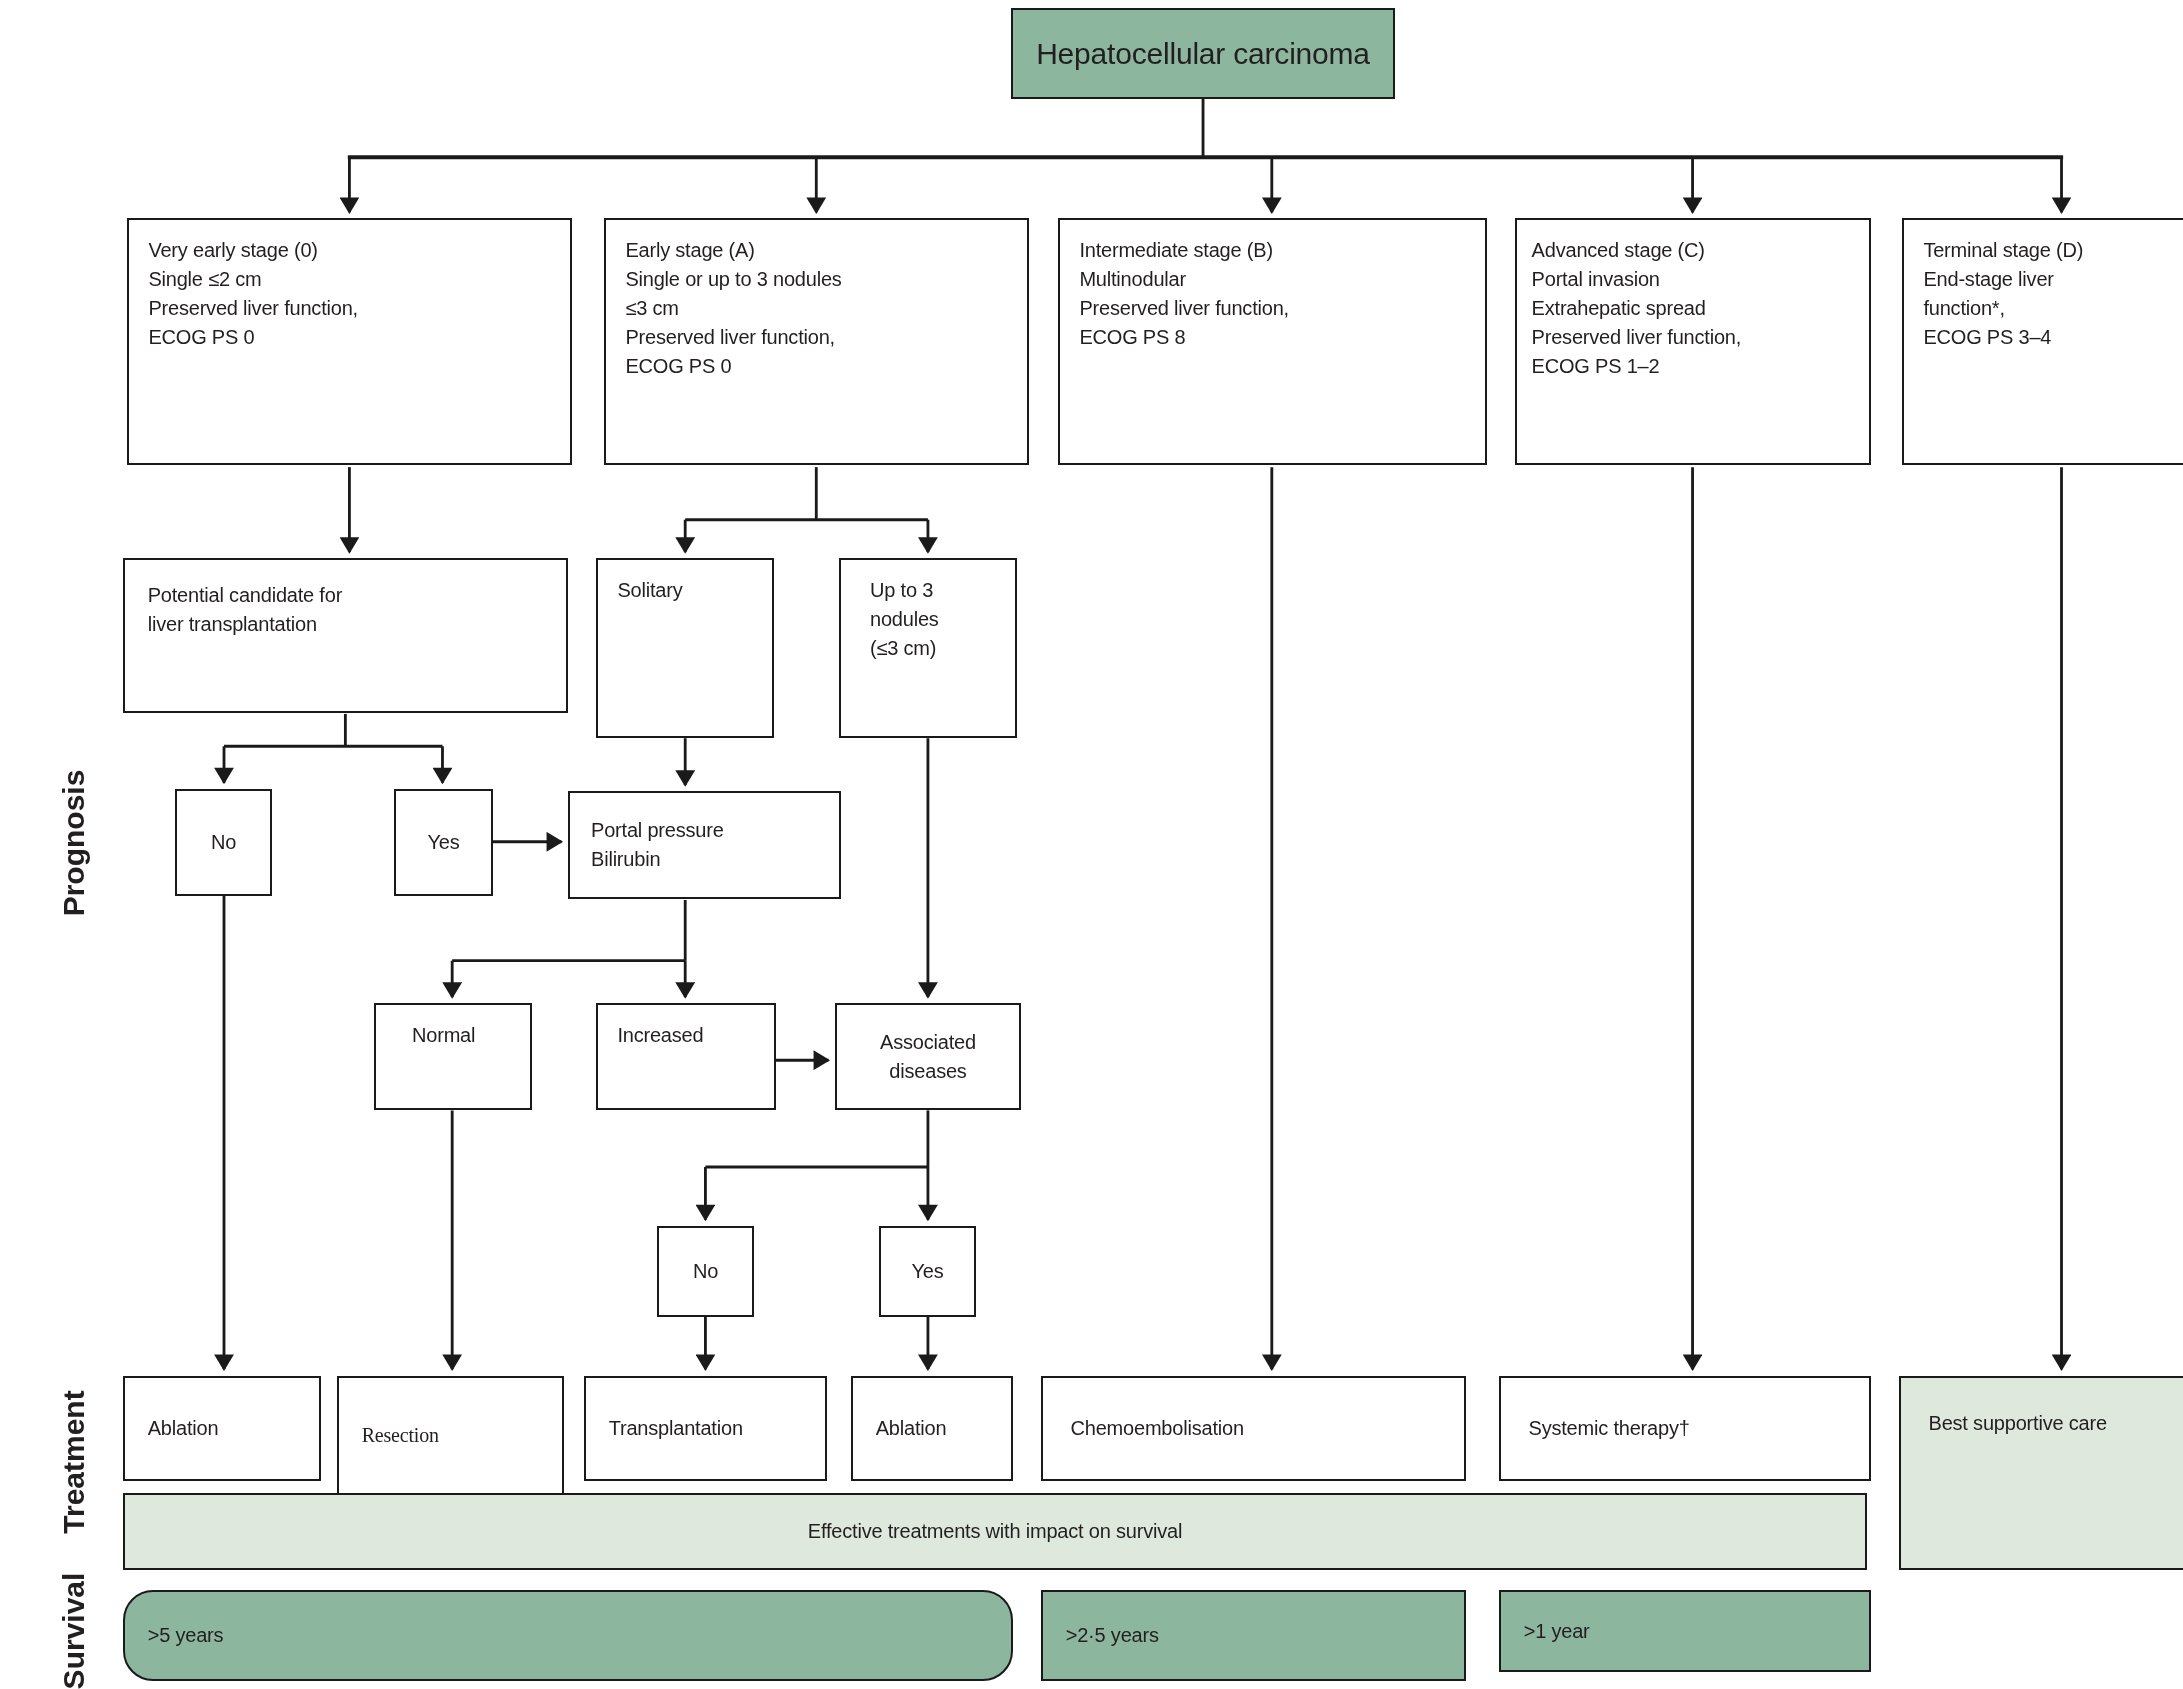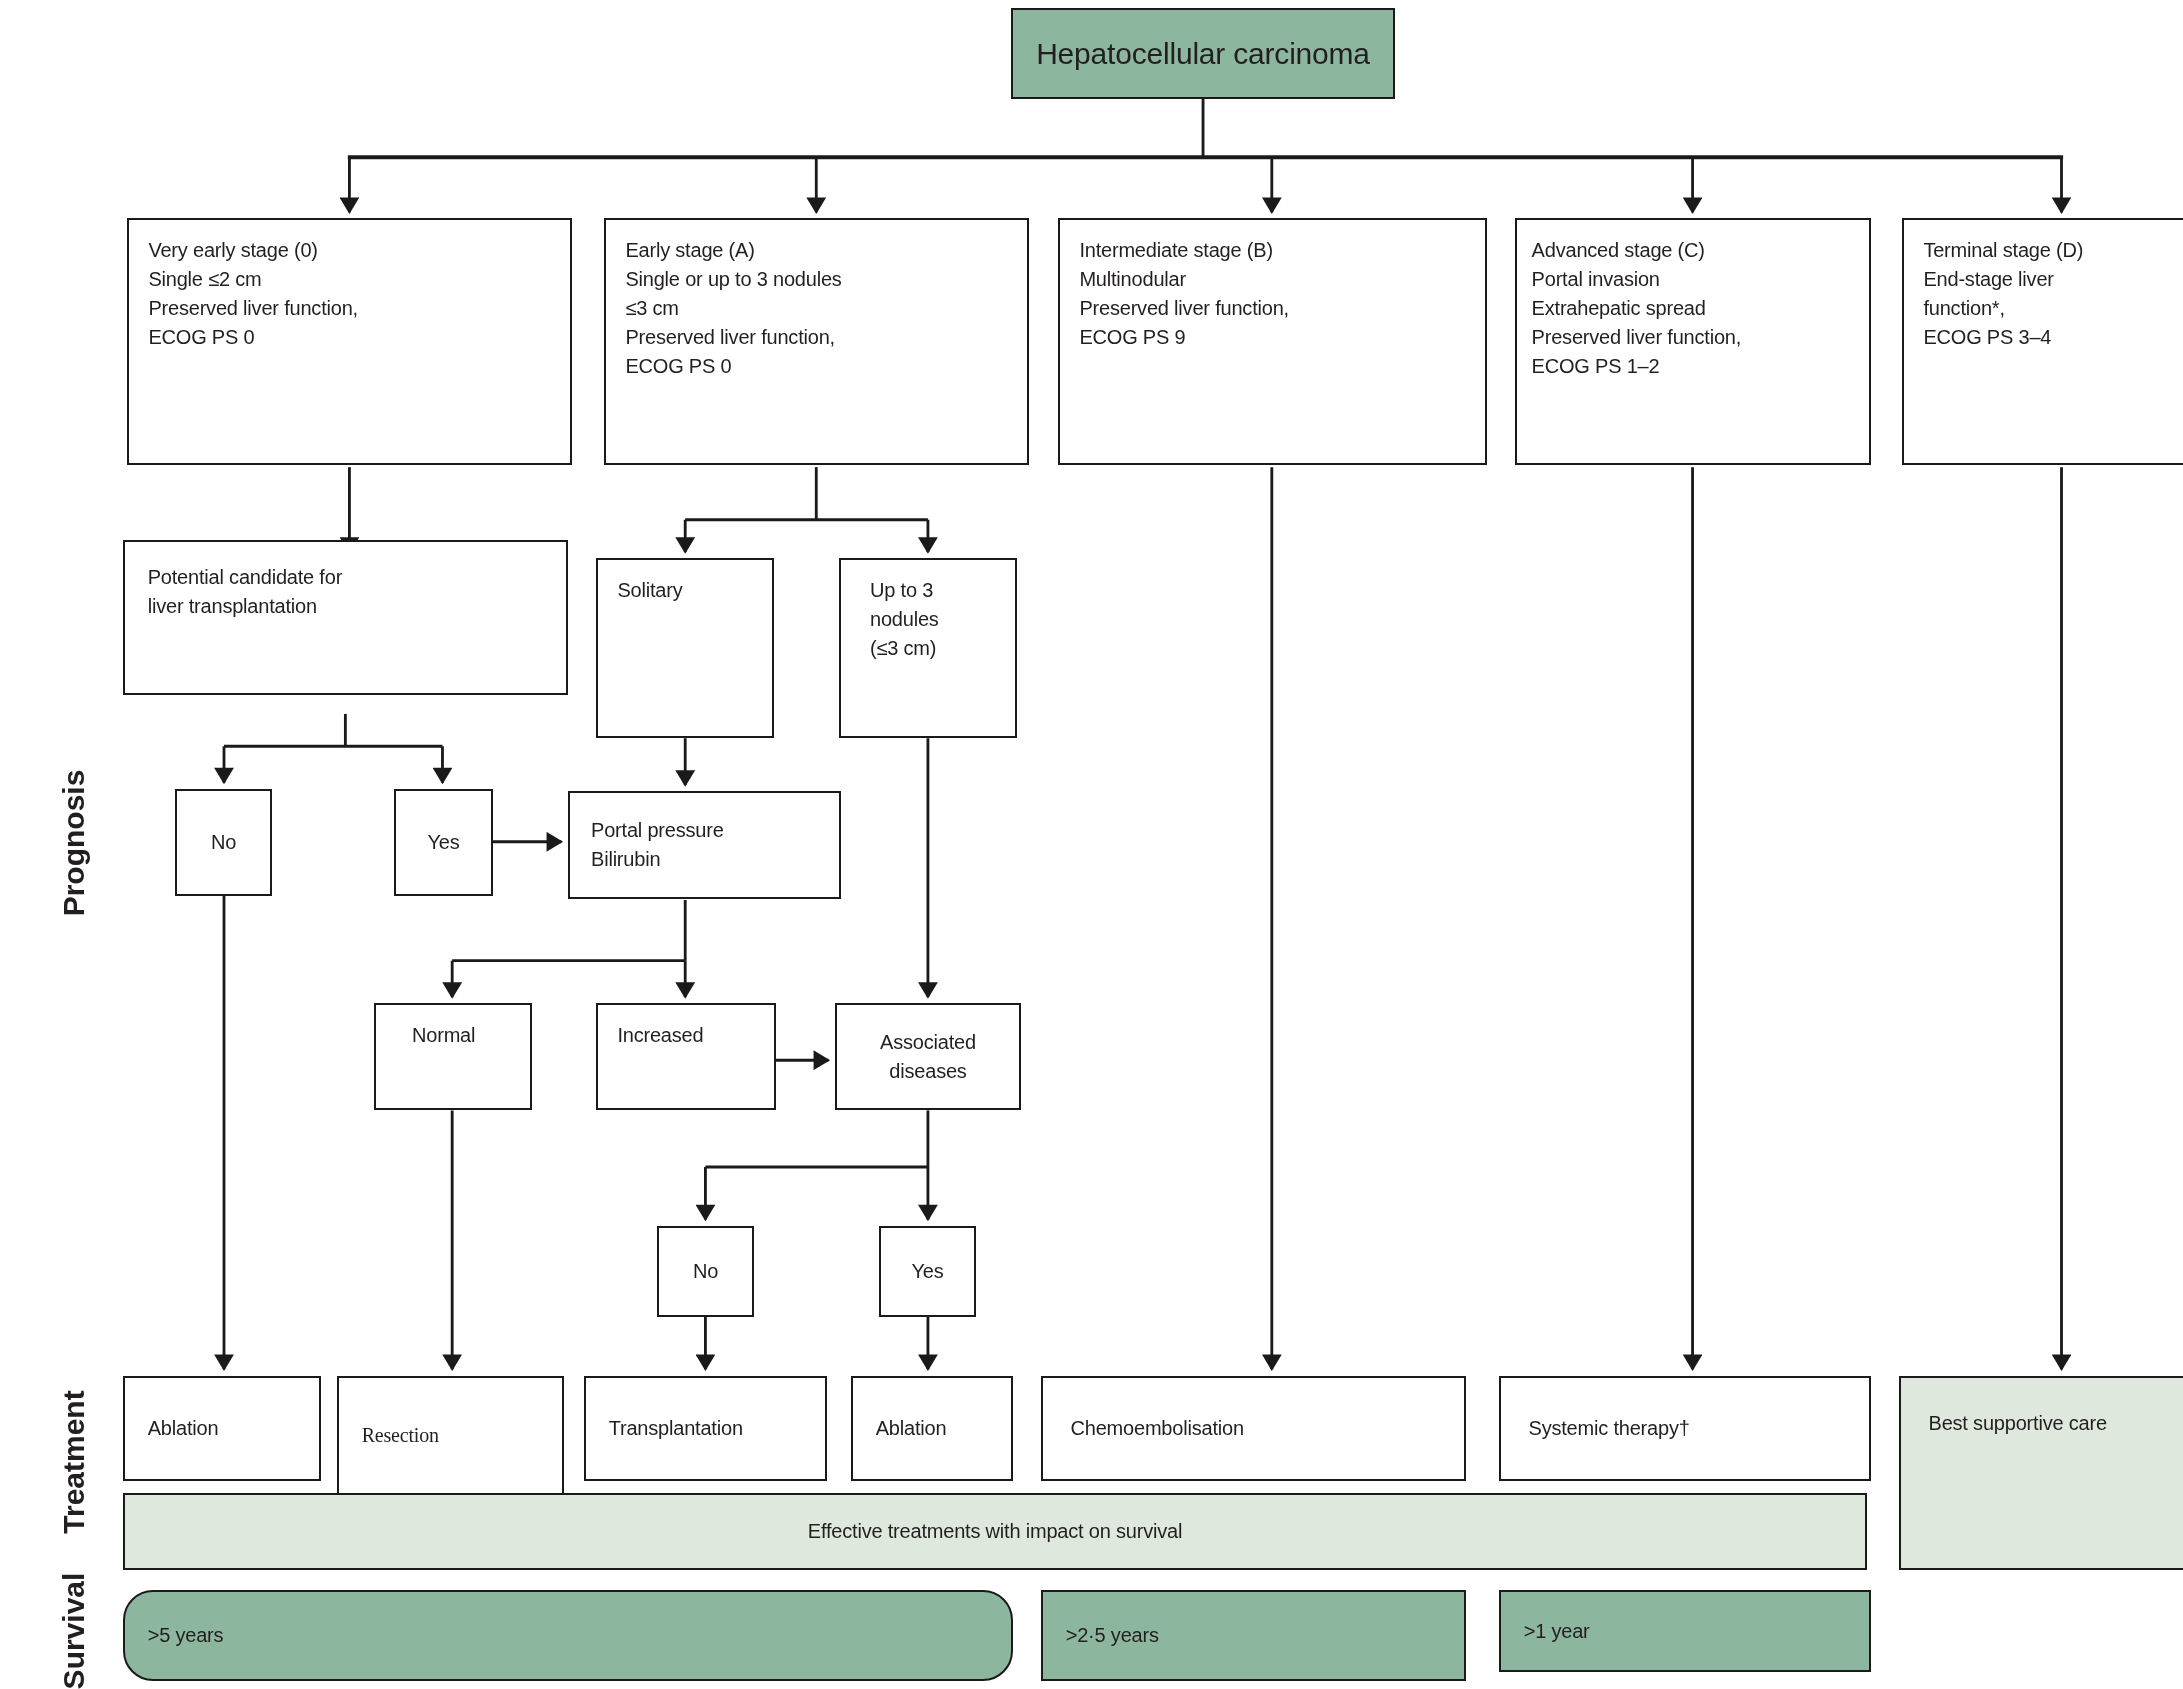--- a/index.html
+++ b/index.html
@@ -103,32 +103,32 @@
 Preserved liver function,
 ECOG PS 0</div>
   <div class="box pl" style="left:558px;top:218px;width:425px;height:247px;">Early stage (A)
 Single or up to 3 nodules
 ≤3 cm
 Preserved liver function,
 ECOG PS 0</div>
   <div class="box pl" style="left:1012px;top:218px;width:429px;height:247px;">Intermediate stage (B)
 Multinodular
 Preserved liver function,
-ECOG PS 9</div>
+ECOG PS 8</div>
   <div class="box pl" style="left:1469px;top:218px;width:356px;height:247px;padding-left:14.6px;padding-right:8px;">Advanced stage (C)
 Portal invasion
 Extrahepatic spread
 Preserved liver function,
 ECOG PS 1–2</div>
   <div class="box pl" style="left:1856px;top:218px;width:321px;height:247px;">Terminal stage (D)
 End-stage liver
 function*,
 ECOG PS 3–4</div>
 
-  <div class="box" style="left:77px;top:540px;width:445px;height:155px;padding:21px 22.7px;">Potential candidate for
+  <div class="box" style="left:77px;top:558px;width:445px;height:155px;padding:21px 22.7px;">Potential candidate for
 liver transplantation</div>
   <div class="box pl" style="left:550px;top:558px;width:178px;height:180px;">Solitary</div>
   <div class="box pl" style="left:793px;top:558px;width:178px;height:180px;padding-left:29px;">Up to 3
 nodules
 (≤3 cm)</div>
   <div class="box cc" style="left:129px;top:789px;width:97px;height:107px;">No</div>
   <div class="box cc" style="left:348px;top:789px;width:99px;height:107px;">Yes</div>
   <div class="box vc" style="left:522px;top:791px;width:273px;height:108px;padding-left:21px;">Portal pressure
 Bilirubin</div>
   <div class="box pl" style="left:328px;top:1003px;width:158px;height:107px;padding-left:36px;">Normal</div>

